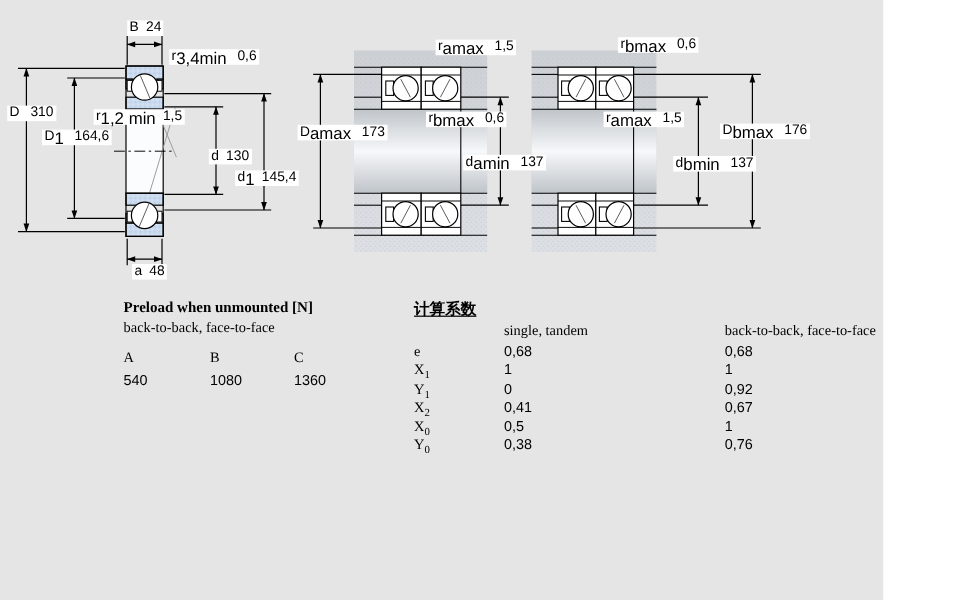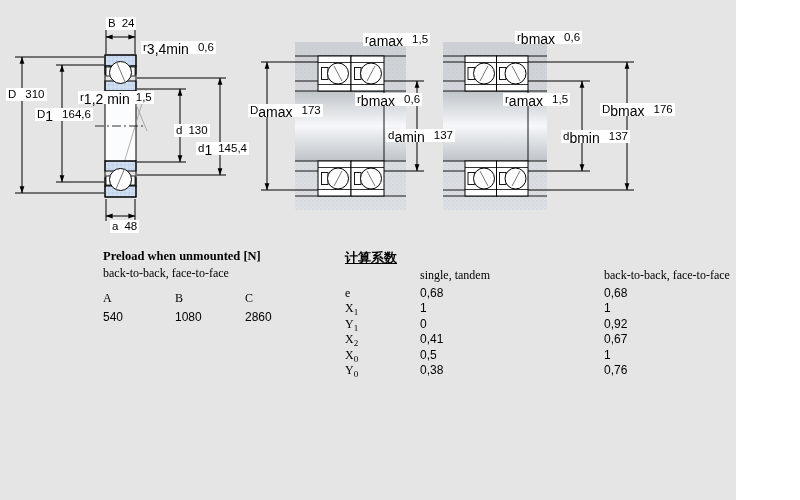--- a/index.html
+++ b/index.html
@@ -228,21 +228,21 @@
   <div class="pt-sub">back-to-back, face-to-face</div>
   <div class="pt-grid">
     <div class="pt-row pt-head">
       <span>A</span>
       <span>B</span>
       <span>C</span>
     </div>
     <div class="pt-row pt-vals">
       <span>540</span>
       <span>1080</span>
-      <span>2860</span>
+      <span>1360</span>
     </div>
   </div>
 
   <div class="ft-title">计算系数</div>
   <div class="ft-h1">single, tandem</div>
   <div class="ft-h2">back-to-back, face-to-face</div>
   <div class="ft-rows">
     <div class="ft-row">
       <span class="lb"><span>e</span><sub></sub></span>
       <span class="v">0,68</span>

